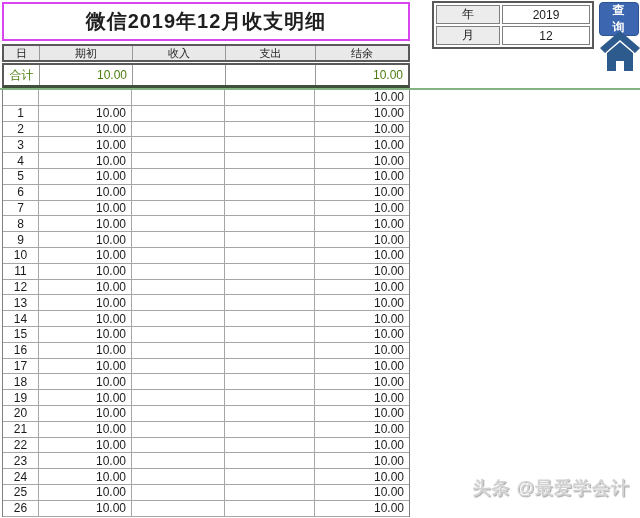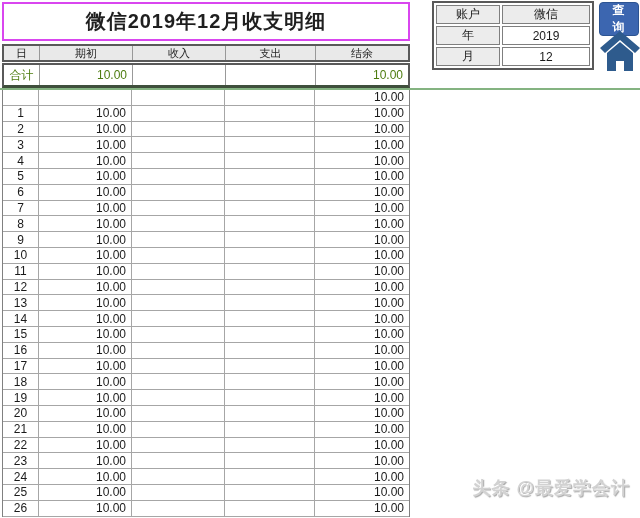--- a/index.html
+++ b/index.html
@@ -310,24 +310,20 @@
         <div class="cell c4 num">10.00</div>
       </div>
     </div>
 </div>
 
 <div class="green-line"></div>
 
 <table class="panel">
   <tbody id="panel-body">
       <tr>
-        <td class="label-cell">账户</td>
-        <td class="value-cell shaded">微信</td>
-      </tr>
-      <tr>
         <td class="label-cell">年</td>
         <td class="value-cell">2019</td>
       </tr>
       <tr>
         <td class="label-cell">月</td>
         <td class="value-cell">12</td>
       </tr>
     </tbody>
 </table>
 

